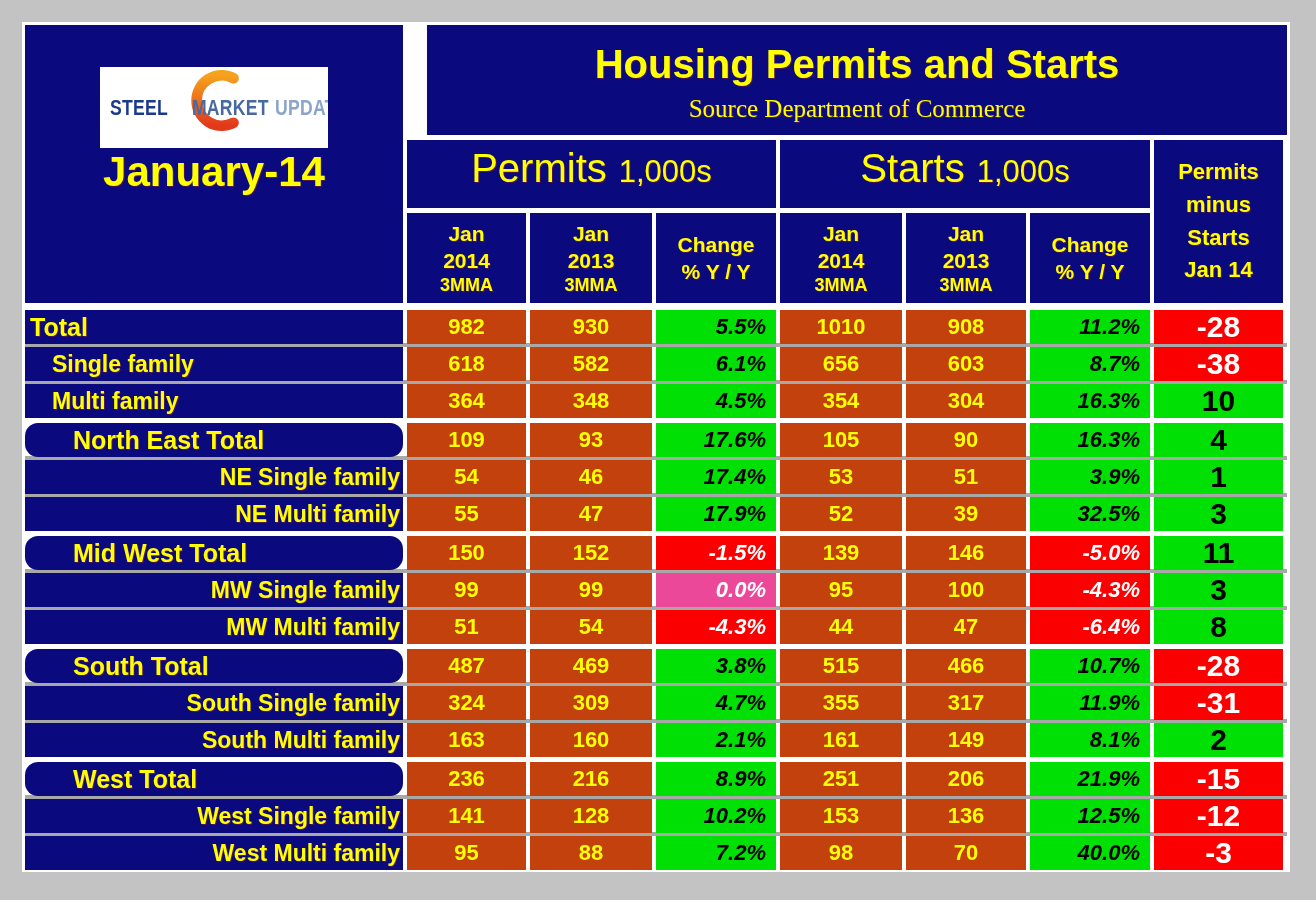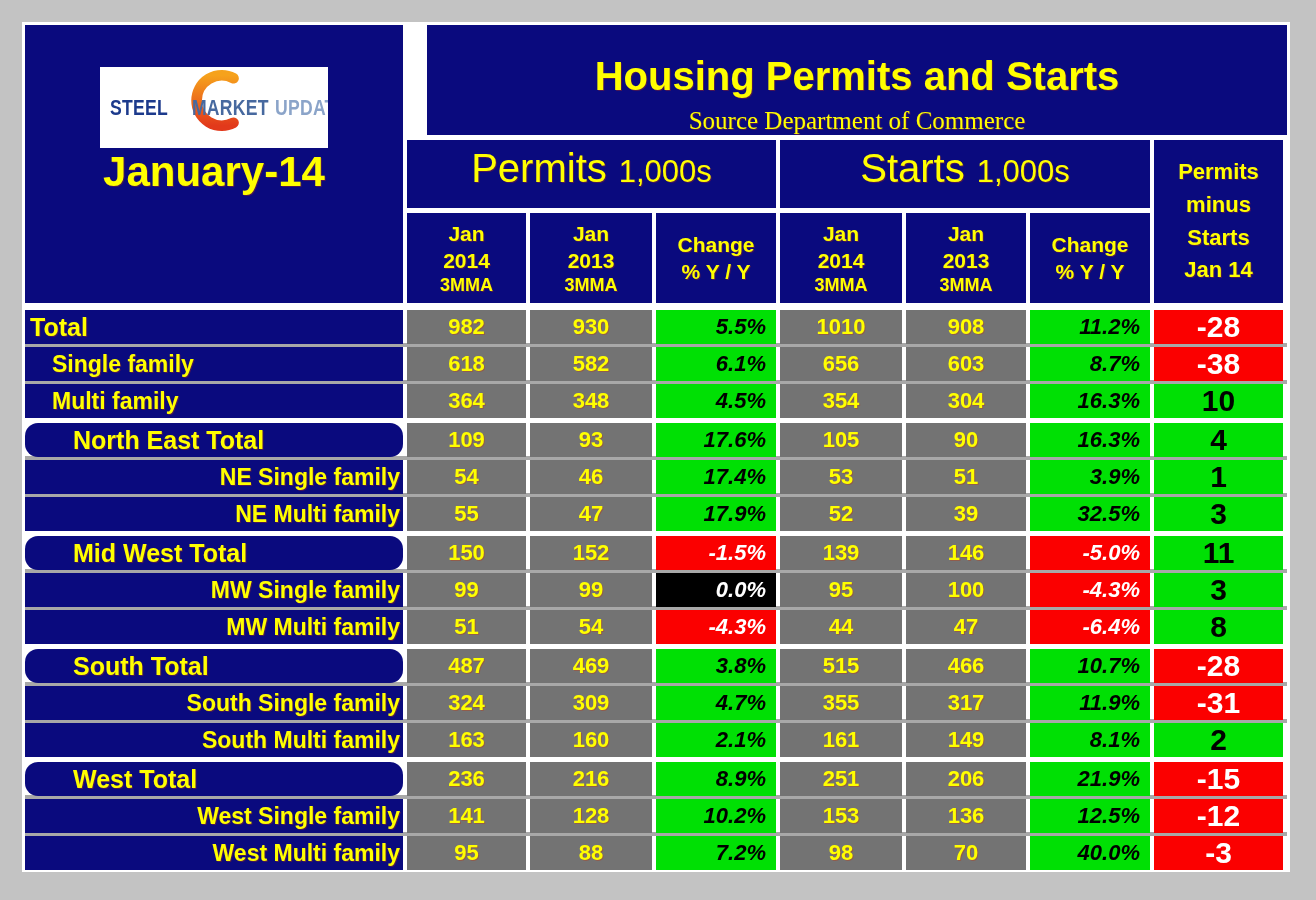--- a/index.html
+++ b/index.html
@@ -34,21 +34,21 @@
     transform:scaleX(.8);transform-origin:10px center;letter-spacing:.3px;
   }
   .logo-steel{color:#1c3a8c;margin-right:30px;}
   .logo-market{color:#47699f;margin-right:8px;}
   .logo-update{color:#8ba4c9;font-weight:600;}
   .period{font-size:42px;font-weight:bold;}
 
   .right-header{flex:1;display:flex;flex-direction:column;gap:5px;}
   .title-cell{
     height:110px;flex:0 0 110px;display:flex;flex-direction:column;
-    align-items:center;justify-content:flex-end;margin-left:20px;
+    align-items:center;justify-content:center;margin-left:20px;
   }
   .page-title{font-size:40px;font-weight:bold;line-height:1.1;margin-top:4px;}
   .page-subtitle{font-family:"Liberation Serif",serif;font-size:25px;margin-top:9px;}
 
   .header-grid{
     flex:1;display:grid;
     grid-template-columns:119px 122px 120px 122px 120px 120px 129px;
     grid-template-rows:68px 90px;
     column-gap:4px;row-gap:5px;
   }
@@ -76,27 +76,27 @@
     grid-template-columns:378px 119px 122px 120px 122px 120px 120px 129px;
     column-gap:4px;background:#ffffff;height:33px;
   }
   .cell{display:flex;align-items:center;box-sizing:border-box;}
   .label-cell{background:#0a0a7e;color:#ffff00;font-weight:bold;font-size:23px;
     text-shadow:1px 1px 0 rgba(200,50,0,.35);white-space:nowrap;overflow:hidden;}
   .ind-flush{padding-left:5px;font-size:25px;}
   .ind-sub{padding-left:27px;}
   .ind-region{padding-left:48px;font-size:25px;border-radius:13px;}
   .ind-rsub{justify-content:flex-end;padding-right:3px;}
-  .num-cell{background:#737373;color:#ffff00;justify-content:center;
+  .num-cell{background:#c2410c;color:#ffff00;justify-content:center;
     font-weight:bold;font-size:22px;text-shadow:1px 1px 0 rgba(200,50,0,.35);}
   .chg-cell{justify-content:flex-end;padding-right:10px;font-weight:bold;font-size:22px;font-style:italic;}
   .diff-cell{justify-content:center;font-weight:bold;font-size:30px;}
   .st-pos{background:#00e004;color:#000000;}
   .st-neg{background:#fb0000;color:#ffffff;}
-  .st-zero{background:#000000;color:#ffffff;}
+  .st-zero{background:#ec4899;color:#ffffff;}
 </style>
 </head>
 <body>
 
 <div class="frame">
   <div class="sheet">
 
     <div class="header-region">
 
       <div class="left-panel navy">

